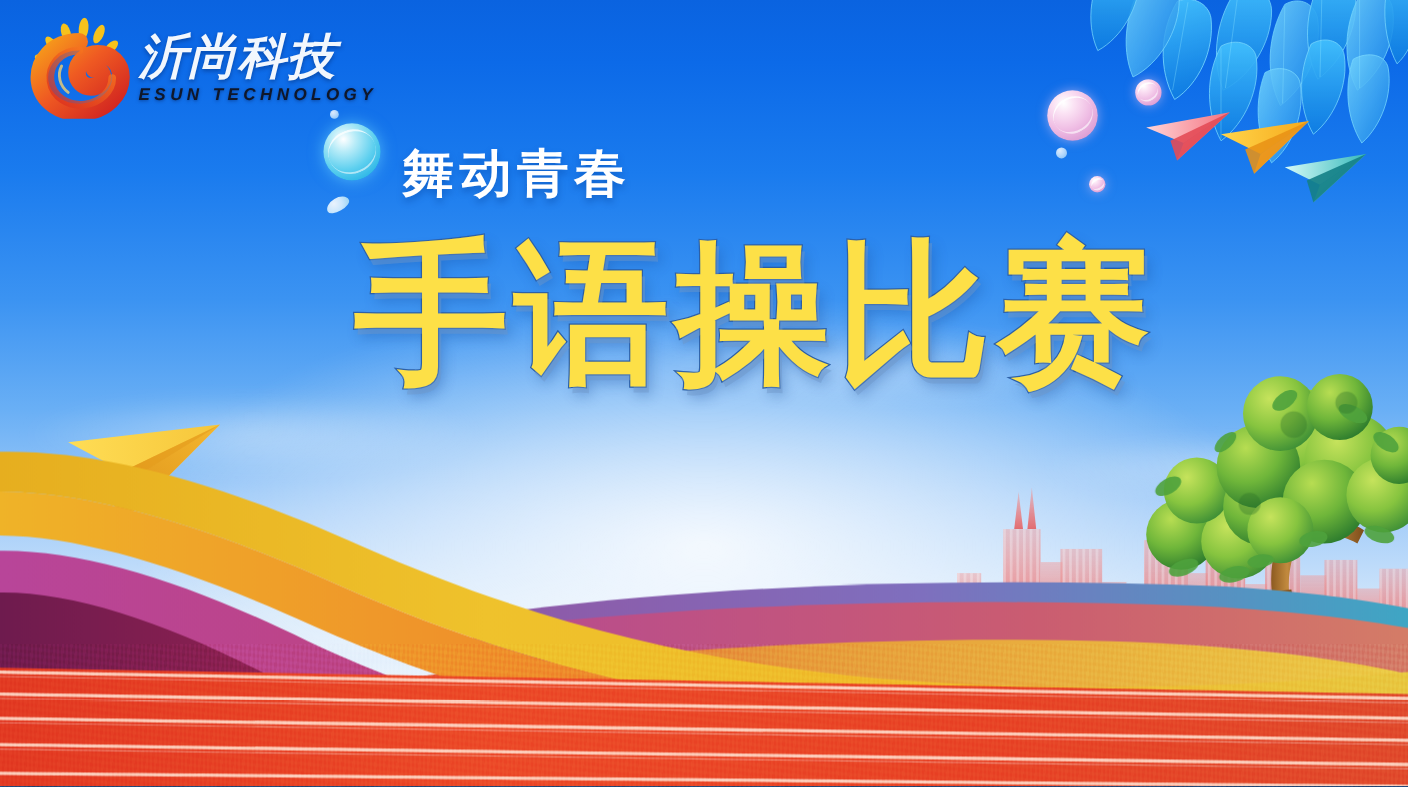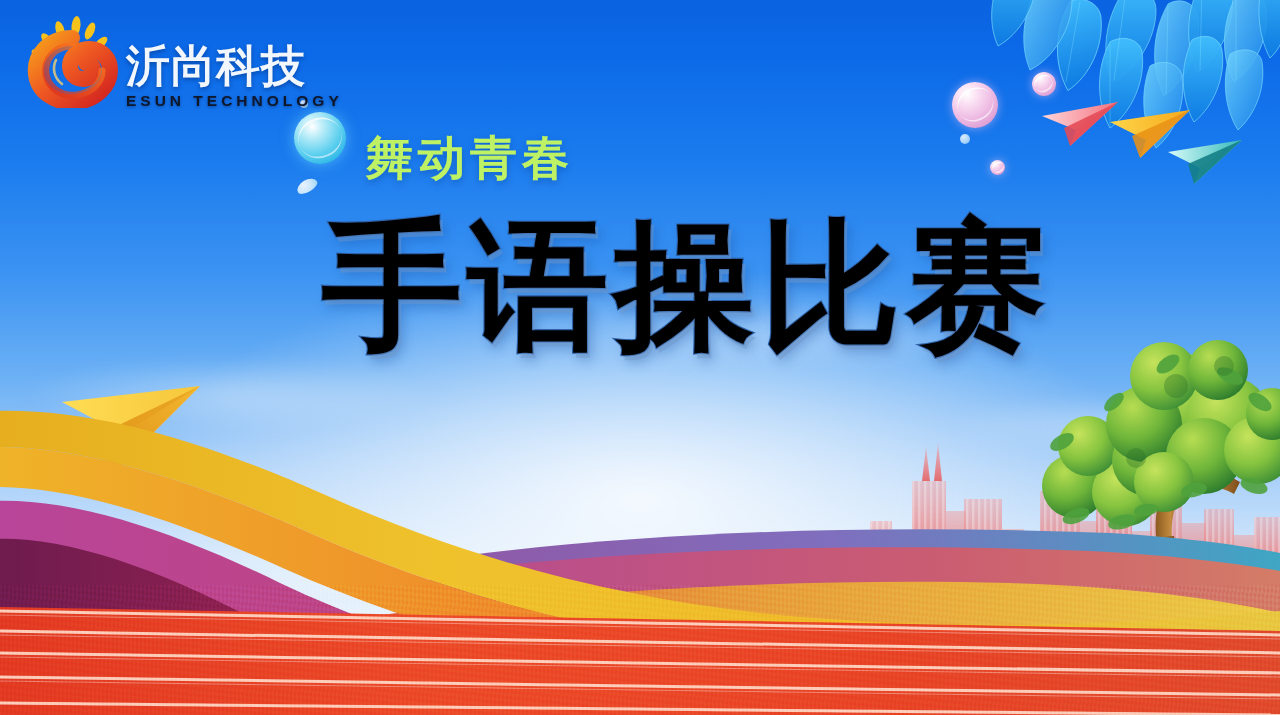--- a/index.html
+++ b/index.html
@@ -108,22 +108,23 @@
 
   
   .plane { position: absolute; }
 
   
   .logo {
     position: absolute;
     left: 22px;
     top: 16px;
     display: flex;
-    align-items: flex-end;
+    align-items: center;
     gap: 4px;
+    font-style: italic;
   }
   .logo-mark { width: 100px; height: 92px; flex: 0 0 auto; }
   .logo-text { display: flex; flex-direction: column; line-height: 1; }
   .logo-cn {
     font-size: 44px;
     font-weight: 900;
     color: #f2f7fd;
     letter-spacing: 1px;
     font-family: "DejaVu Sans", "Liberation Sans", sans-serif;
     text-shadow: 0 2px 4px rgba(0,30,90,0.45);
@@ -139,36 +140,36 @@
     white-space: nowrap;
   }
 
   
   .subtitle {
     position: absolute;
     left: 366px;
     top: 127px;
     font-size: 47px;
     font-weight: 900;
-    color: #bef264;
+    color: #ffffff;
     letter-spacing: 5px;
     font-family: "DejaVu Sans", "Liberation Sans", sans-serif;
     text-shadow: 0 3px 7px rgba(0,60,150,0.40);
     white-space: nowrap;
   }
   .maintitle {
     position: absolute;
     left: 322px;
     top: 216px;
     font-size: 140px;
     font-weight: 900;
     letter-spacing: 6px;
     line-height: 1;
     font-family: "DejaVu Sans", "Liberation Sans", sans-serif;
-    color: #000000;
+    color: #fde047;
     -webkit-text-stroke: 2.2px #2f62a8;
     paint-order: stroke fill;
     text-shadow:
        3px 5px 0 rgba(110,150,200,0.45),
        5px 8px 12px rgba(20,70,150,0.30);
     white-space: nowrap;
   }
 
   
   .city {

